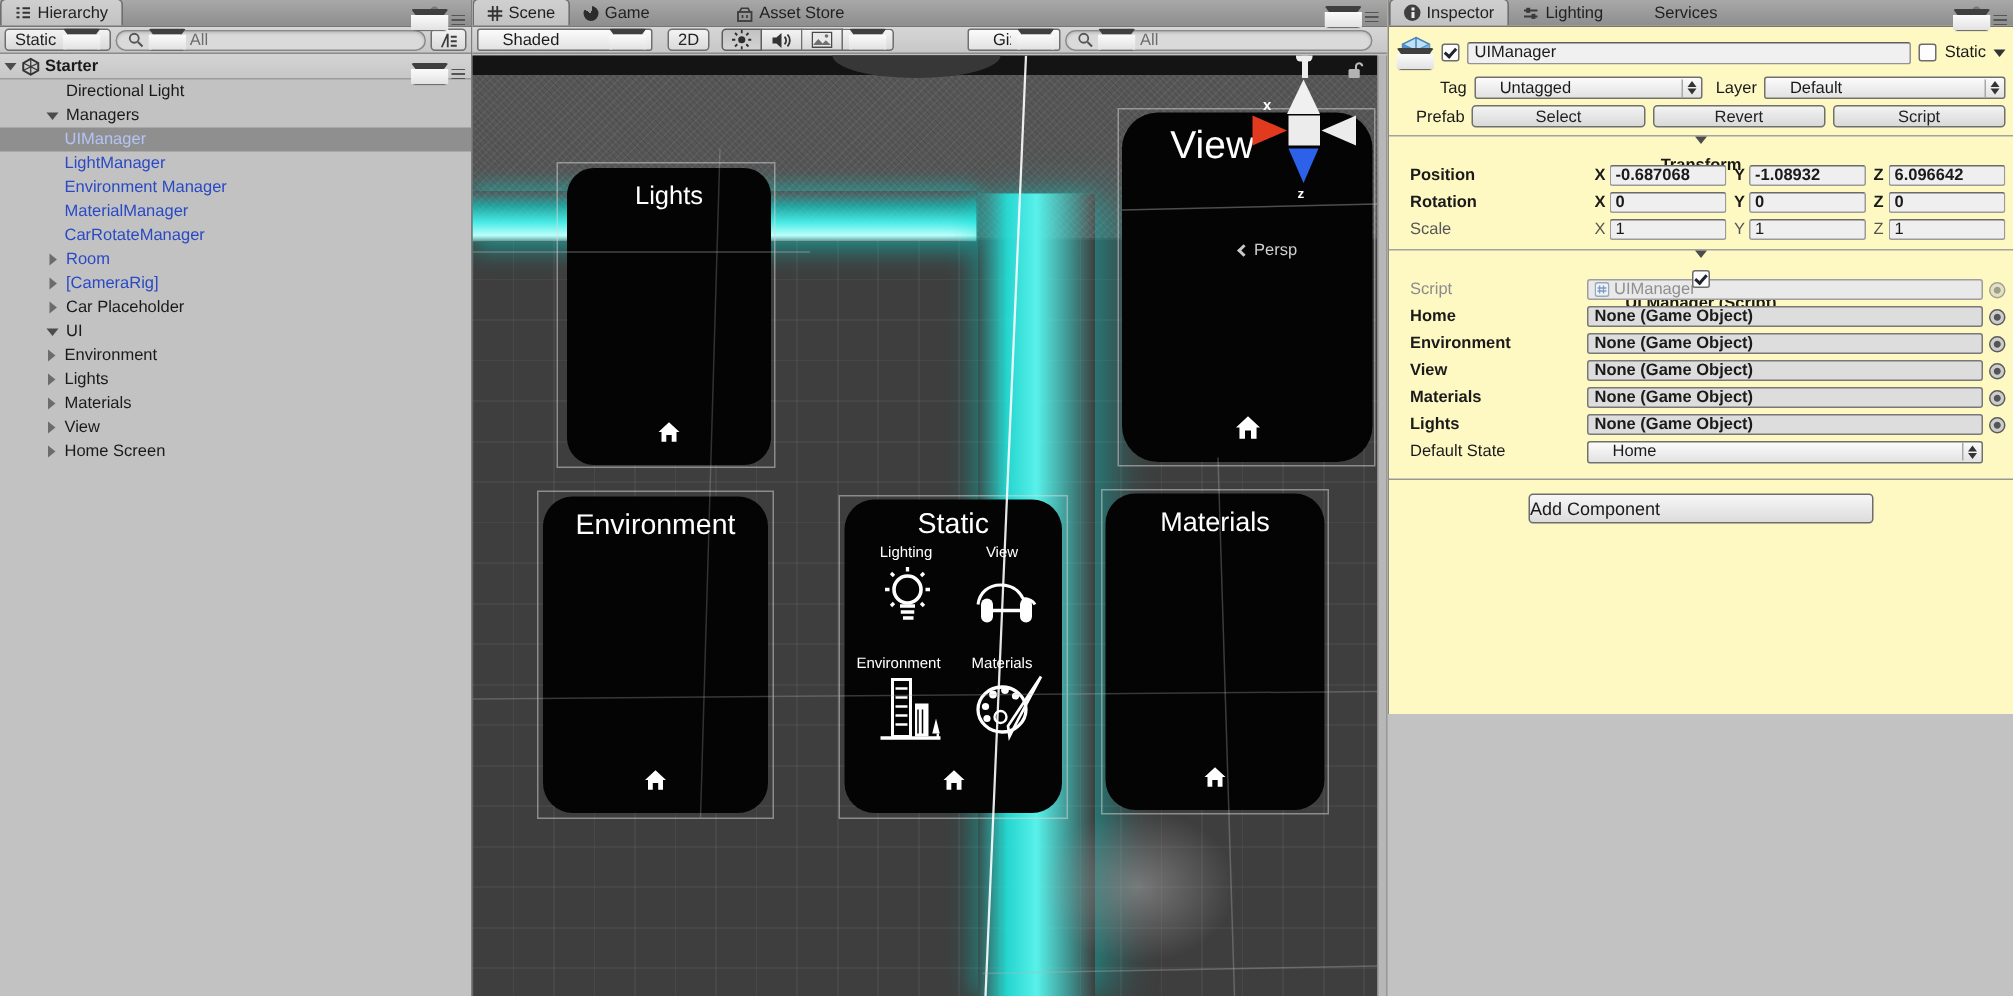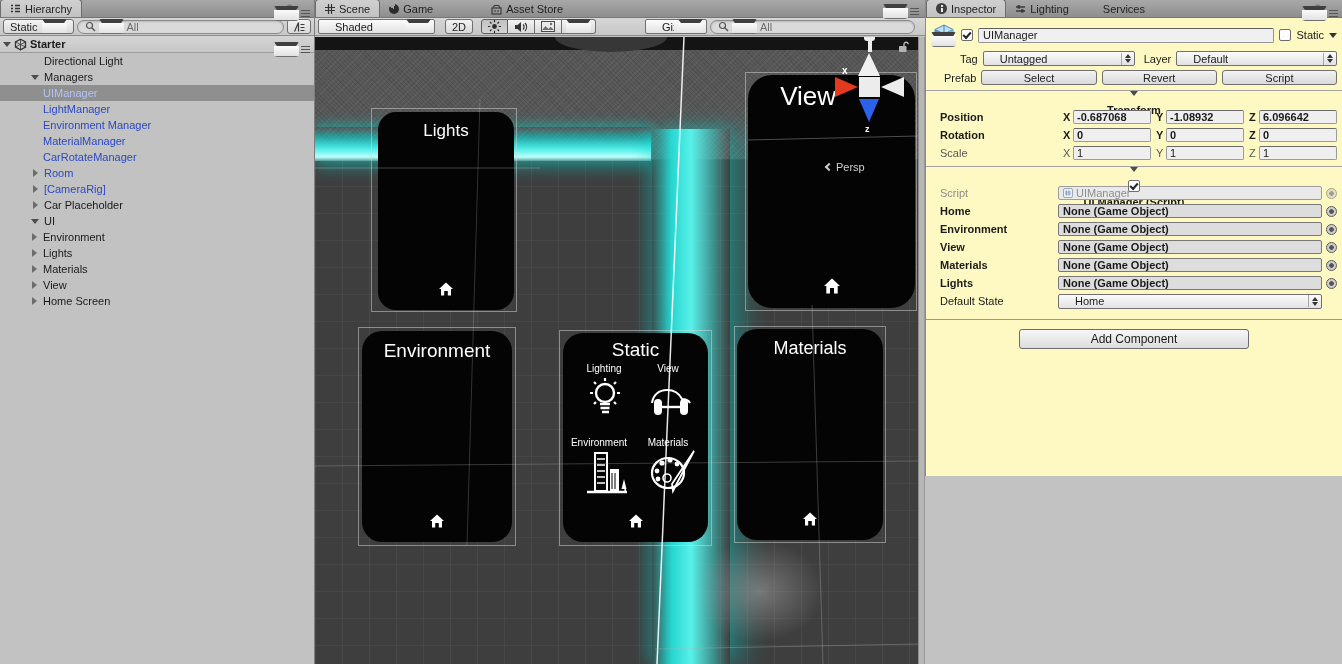--- a/index.html
+++ b/index.html
@@ -102,21 +102,21 @@
   .nfield{flex:1;height:14px;background:#efefef;border:1px solid;border-color:#6a6a6a #9b9b9b #9b9b9b;border-radius:2px;
           padding:0 3px;display:flex;align-items:center;overflow:hidden;white-space:nowrap;min-width:0;}
   .boldnum .nfield,.boldnum .ax{font-weight:bold;}
   .graylbl{color:#575757;}
   .ofield{flex:1;height:14px;background:#dddddd;border:1px solid #787878;border-radius:2px;padding:0 4px;
           font-weight:bold;display:flex;align-items:center;gap:3px;overflow:hidden;white-space:nowrap;min-width:0;}
   .ofield.disabled{background:#e9e9e9;border-color:#9e9e9e;color:#8f8f8f;font-weight:normal;}
   .crow .picker{margin-left:4px;}
   .addwrap{margin-top:10px;border-top:1px solid #989898;padding-top:9px;display:flex;justify-content:center;}
   .addbtn{width:230px;height:20px;border:1px solid #6d6d6d;border-radius:3px;background:linear-gradient(#f7f7f7,#dcdcdc);
-          display:flex;align-items:center;justify-content:center;font-size:12px;}
+          display:flex;align-items:center;font-size:12px;}
 
   
   .iconbox{display:inline-flex;align-items:center;justify-content:center;flex:none;}
   .info-circle{width:11px;height:11px;border-radius:50%;background:#3f3f3f;position:relative;}
   .info-circle::after{content:"";position:absolute;left:5px;top:2px;width:1.5px;height:2px;background:#eee;}
   .info-circle::before{content:"";position:absolute;left:5px;top:5px;width:1.5px;height:4px;background:#eee;}
   .game-circle{width:10px;height:10px;border-radius:50%;
                background:conic-gradient(from 300deg,transparent 0 70deg,#2c2c2c 70deg 360deg);}
   .chev{display:inline-block;width:6px;height:6px;border-left:2px solid #c9c9c9;border-bottom:2px solid #c9c9c9;
         transform:rotate(45deg);}

